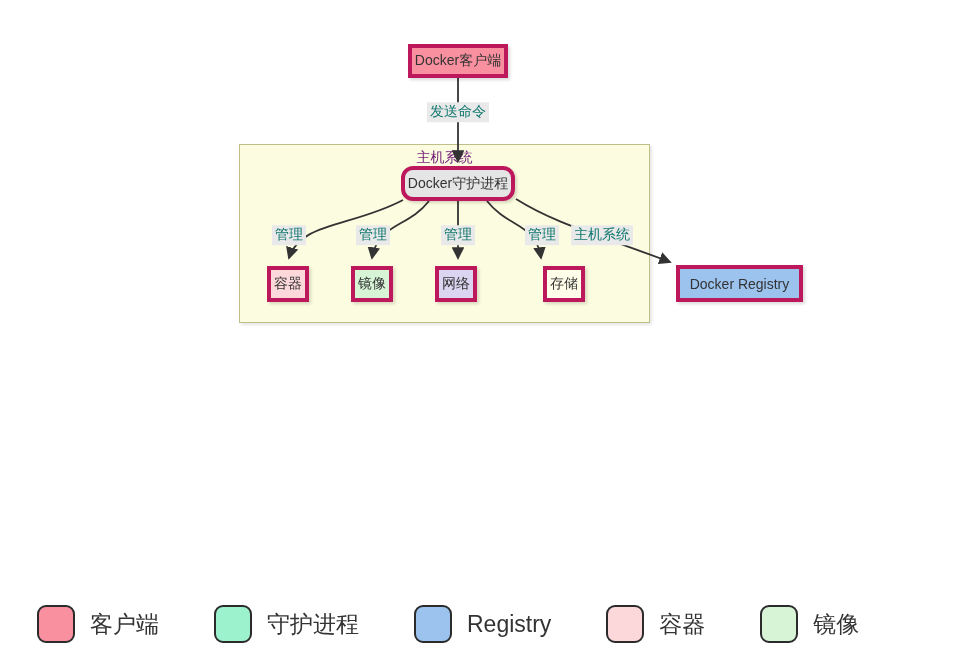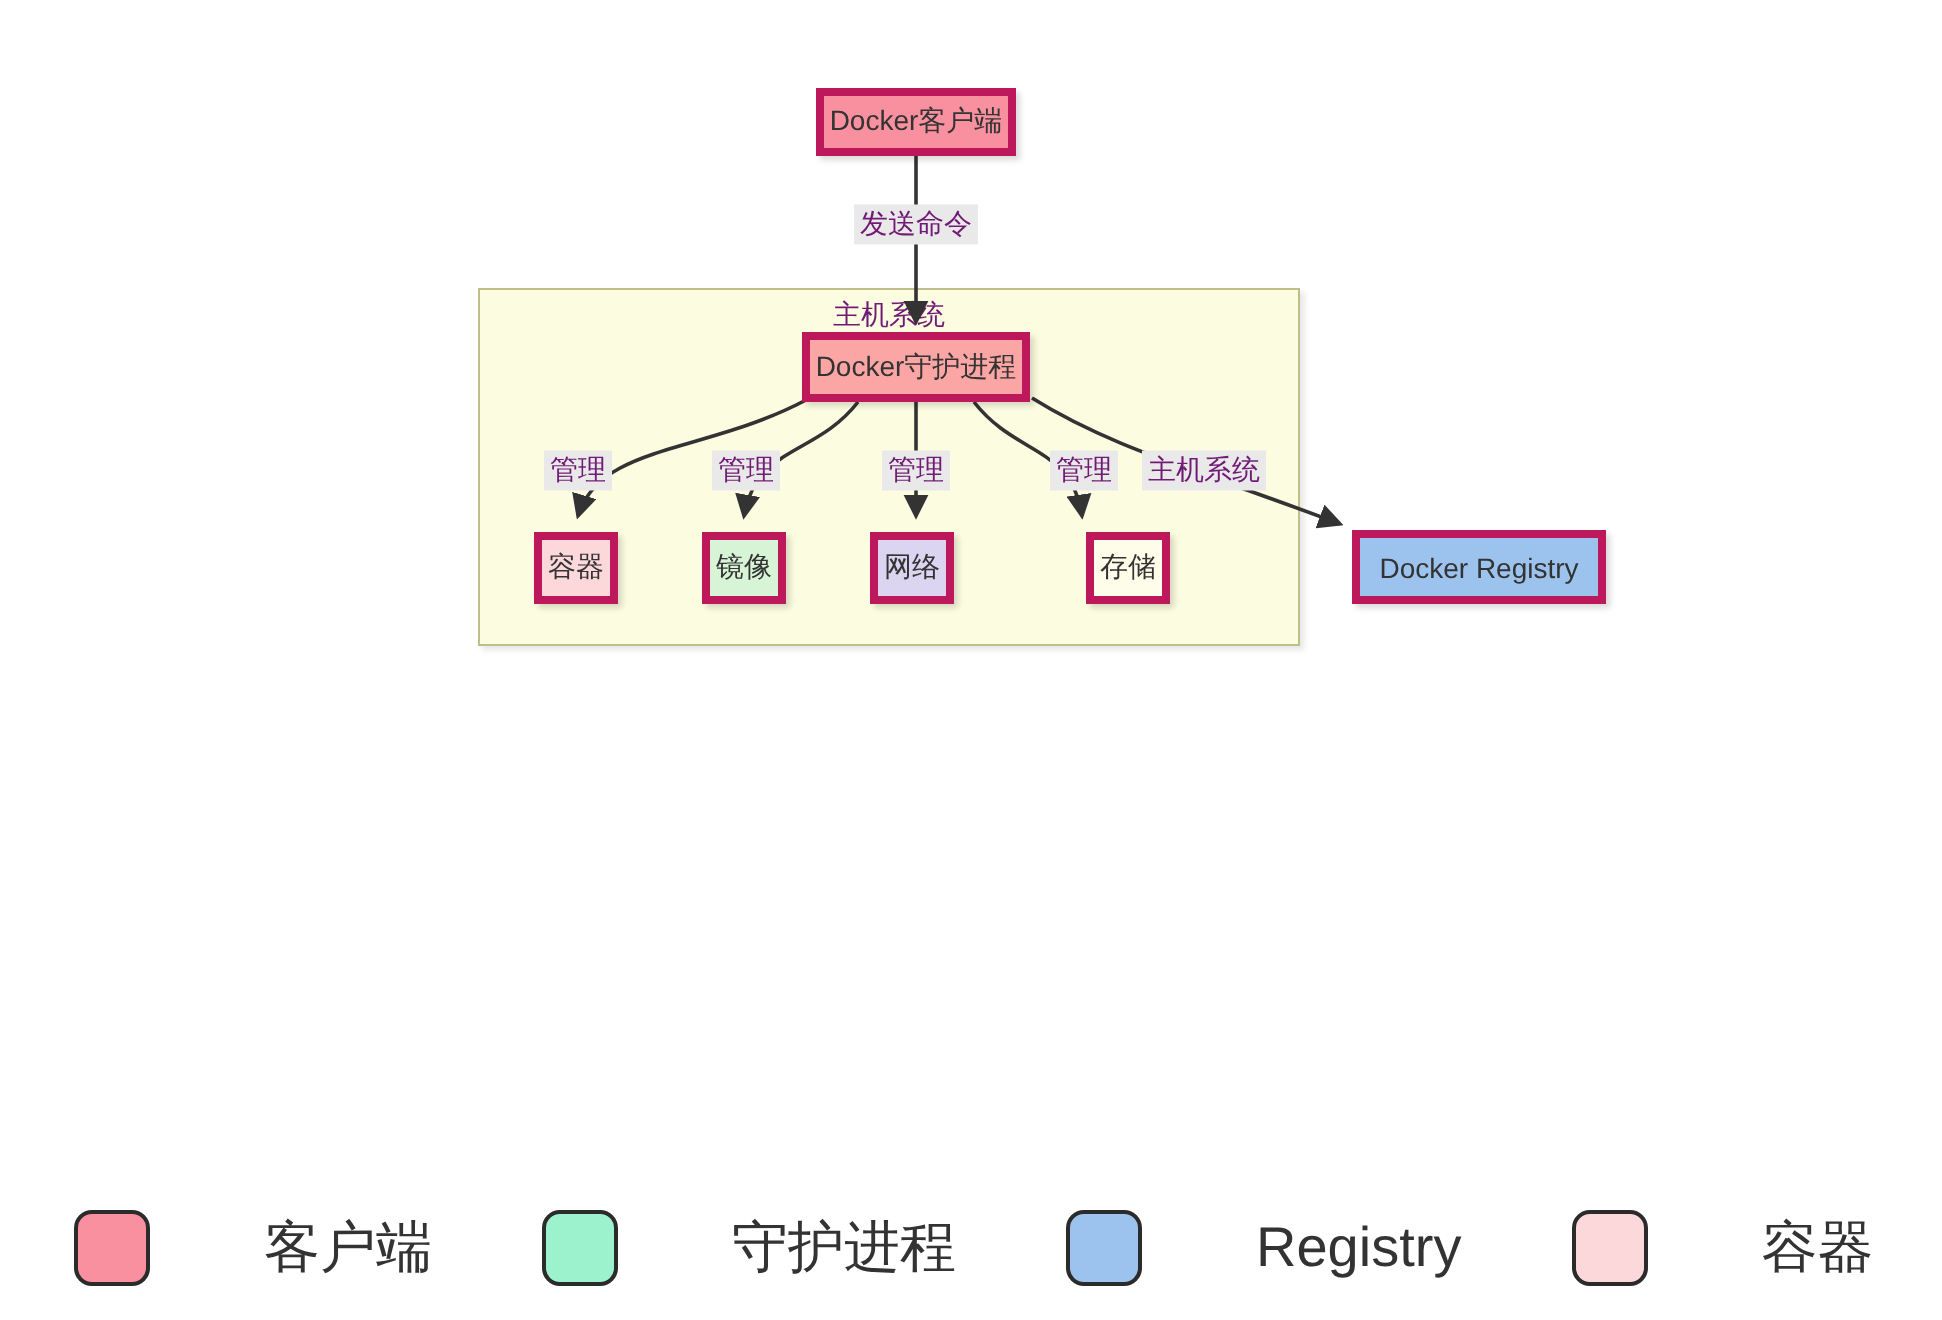--- a/index.html
+++ b/index.html
@@ -27,33 +27,33 @@
   .node-client   { left:408px; top:44px;  width:100px; height:34px; }
   .node-daemon   { left:401px; top:166px; width:114px; height:35px; }
   .node-registry { left:676px; top:265px; width:127px; height:37px; }
   .node-small    { top:266px; width:42px; height:36px; }
   .comp-0 { left:267px; }
   .comp-1 { left:351px; }
   .comp-2 { left:435px; }
   .comp-3 { left:519px;margin-left:24px; }
   .edge-label {
     position:absolute; transform:translate(-50%,-50%);
-    background:#e9e9e9; padding:1px 3px; font-size:14px; color:#701a75;
+    background:#e9e9e9; padding:1px 3px; font-size:14px; color:#0f766e;
     white-space:nowrap; line-height:1.25;
   }
   .legend {
     position:absolute; left:37px; top:605px;
     display:flex; align-items:center; gap:55px;
   }
   .legend-item { display:flex; align-items:center; gap:15px; }
   .swatch {
     width:38px; height:38px; border:2px solid #2b2b2b; border-radius:9px;
     flex:0 0 auto;
   }
-  .legend-label { font-size:28px; color:#333; white-space:nowrap;margin-left:42px; }
+  .legend-label { font-size:23px; color:#333; white-space:nowrap; }
 </style>
 </head>
 <body>
 
 <div class="canvas">
 
   <div class="host" style="background-color: rgb(252, 252, 224);">
     <div class="host-title">主机系统</div>
   </div>
 
@@ -68,21 +68,21 @@
       <path d="M403,200 C352,227 300,222 289,258" marker-end="url(#arrow)"></path>
       <path d="M429,201 C408,228 378,223 372,258" marker-end="url(#arrow)"></path>
       <path d="M458,201 L458,258" marker-end="url(#arrow)"></path>
       <path d="M487,201 C508,228 536,223 541,258" marker-end="url(#arrow)"></path>
       <path d="M516,199 C556,224 596,234 670,262" marker-end="url(#arrow)"></path>
     </g>
   </svg>
 
   <div class="node node-client" style="background-color: rgb(249, 144, 159);">Docker客户端</div>
 
-  <div class="node node-daemon" style="background-color: #fca5a5;">Docker守护进程</div>
+  <div class="node node-daemon" style="background-color: #e5e5e5; border-radius: 12px;">Docker守护进程</div>
 
   <div class="node node-small comp-0" style="background-color: rgb(252, 216, 218);">容器</div>
   <div class="node node-small comp-1" style="background-color: rgb(215, 244, 215);">镜像</div>
   <div class="node node-small comp-2" style="background-color: rgb(219, 213, 241);">网络</div>
   <div class="node node-small comp-3" style="background-color: rgb(254, 253, 233);">存储</div>
 
   <div class="node node-registry" style="background-color: rgb(156, 195, 238);">Docker Registry</div>
 
   <div class="edge-label" style="left:458px; top:112px;">发送命令</div>
   <div class="edge-label" style="left:289px; top:235px;">管理</div>

